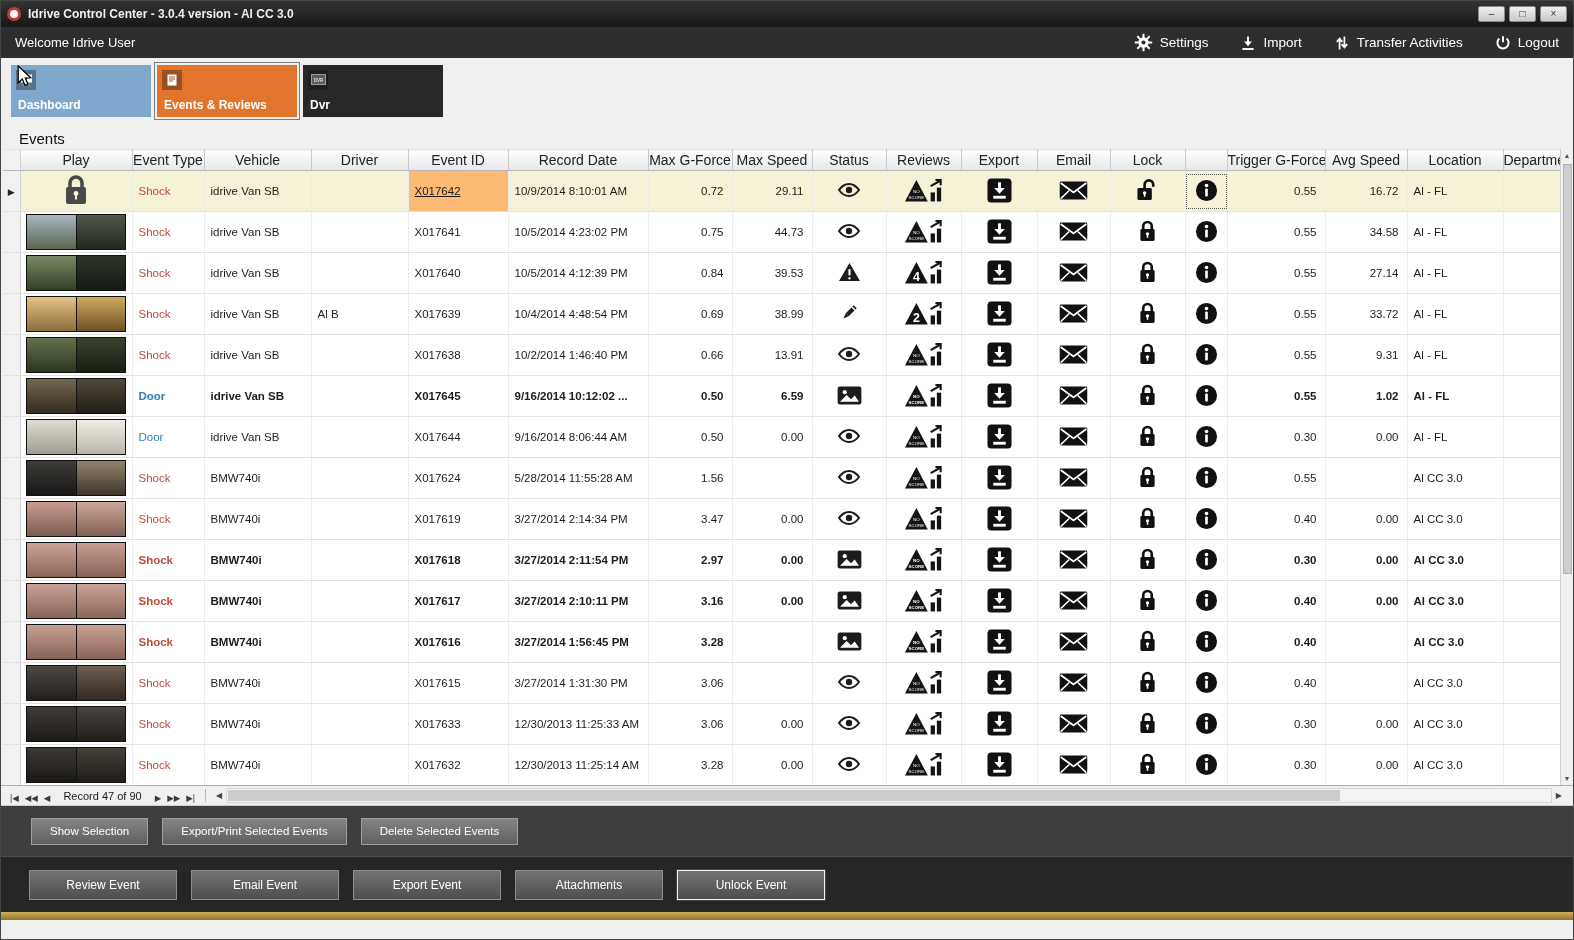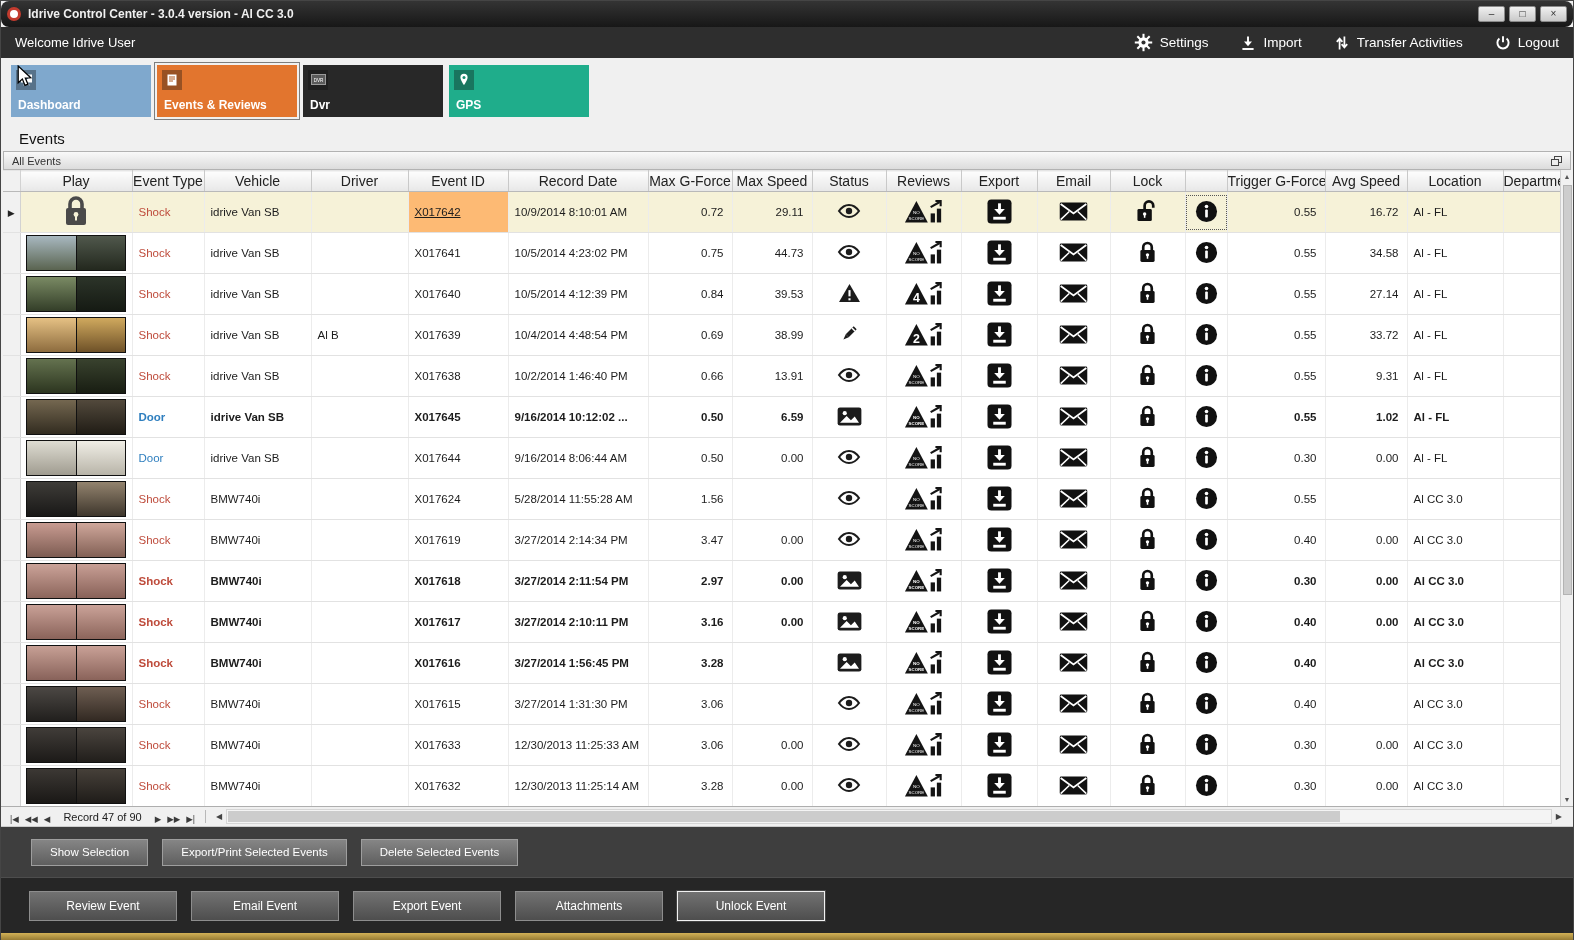--- a/index.html
+++ b/index.html
@@ -1,21 +1,21 @@
 <!DOCTYPE html>
 <html><head>
 <meta charset="utf-8">
 <style>
 *{box-sizing:border-box;margin:0;padding:0;}
 html,body{width:1574px;height:940px;overflow:hidden;}
 body{font-family:"Liberation Sans",sans-serif;background:#d0d0d0;}
 .app{width:1574px;height:940px;display:flex;flex-direction:column;border:1px solid #454545;background:#f0f0f0;position:relative;}
 
 
-.titlebar{flex:0 0 26px;background:linear-gradient(#343434,#171717);display:flex;align-items:center;padding:0 6px;color:#f0f0f0;border-radius:8px;}
+.titlebar{flex:0 0 26px;background:linear-gradient(#343434,#171717);display:flex;align-items:center;padding:0 6px;color:#f0f0f0;}
 .app-ic{width:14px;height:14px;border-radius:50%;border:3px solid #c23b2e;background:#fff;margin-right:7px;}
 .titlebar .t{font-size:12px;font-weight:bold;}
 .winbtns{margin-left:auto;display:flex;gap:4px;}
 .winbtn{width:27px;height:16px;background:linear-gradient(#f0f0f0,#c9c9c9);border:1px solid #8a8a8a;border-radius:2px;font-size:10px;line-height:13px;color:#333;text-align:center;}
 
 
 .welcome{flex:0 0 31px;background:#2e2e2e;display:flex;align-items:center;padding:0 14px;color:#fff;}
 .welcome .w{font-size:13px;}
 .top-actions{margin-left:auto;display:flex;gap:32px;align-items:center;}
 .top-action{display:flex;align-items:center;gap:7px;font-size:13.5px;color:#fff;cursor:pointer;}
@@ -163,42 +163,24 @@
       </div>
       <div class="tile" style="background: rgb(40, 40, 40);">
         <span class="tic">
           <svg width="15" height="11" viewBox="0 0 15 11">
             <rect x="0.5" y="0.5" width="14" height="10" fill="#5a5a5a" stroke="#9a9a9a"></rect>
             <text x="7.5" y="7.5" font-size="4.6" fill="#fff" text-anchor="middle" font-family="Liberation Sans, sans-serif">DVR</text>
           </svg>
         </span>
         <span class="tlbl">Dvr</span>
       </div>
-      <div class="tile" style="background: rgb(31, 173, 139);">
-        <span class="tic">
-          <svg width="12" height="13" viewBox="0 0 12 13">
-            <path d="M6 0.8 a3.6 3.6 0 0 1 3.6 3.6 C9.6 7 6 12 6 12 C6 12 2.4 7 2.4 4.4 A3.6 3.6 0 0 1 6 0.8 Z" fill="#fff"></path>
-            <circle cx="6" cy="4.4" r="1.5" fill="#178a6e"></circle>
-          </svg>
-        </span>
-        <span class="tlbl">GPS</span>
-      </div>
     </div>
 
   <div class="pgtitle">Events</div>
 
-  <div class="groupbar">
-    <span>All Events</span>
-    <span class="gr-r">
-      <svg width="11" height="10" viewBox="0 0 11 10">
-          <rect x="3.5" y="0.5" width="7" height="6" fill="none" stroke="#444"></rect>
-          <rect x="0.5" y="3.5" width="7" height="6" fill="#ededed" stroke="#444"></rect>
-        </svg>
-    </span>
-  </div>
 
   <div class="gridwrap">
     <table>
       <colgroup>
         <col style="width:17px">
           <col style="width:112px">
           <col style="width:72px">
           <col style="width:107px">
           <col style="width:97px">
           <col style="width:100px">

